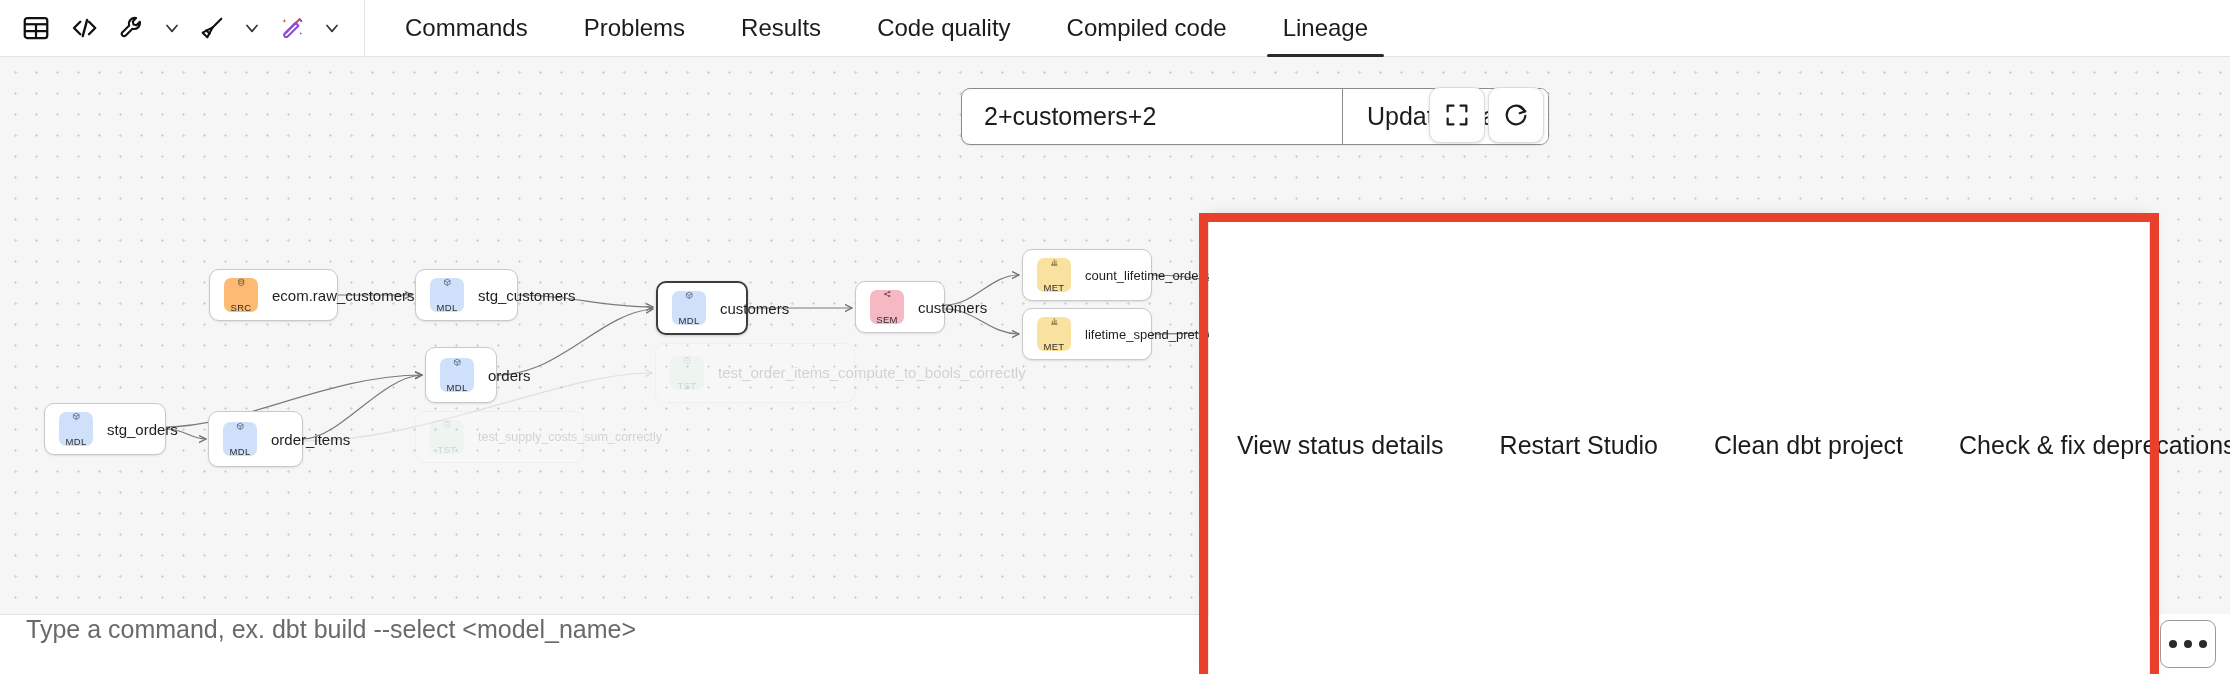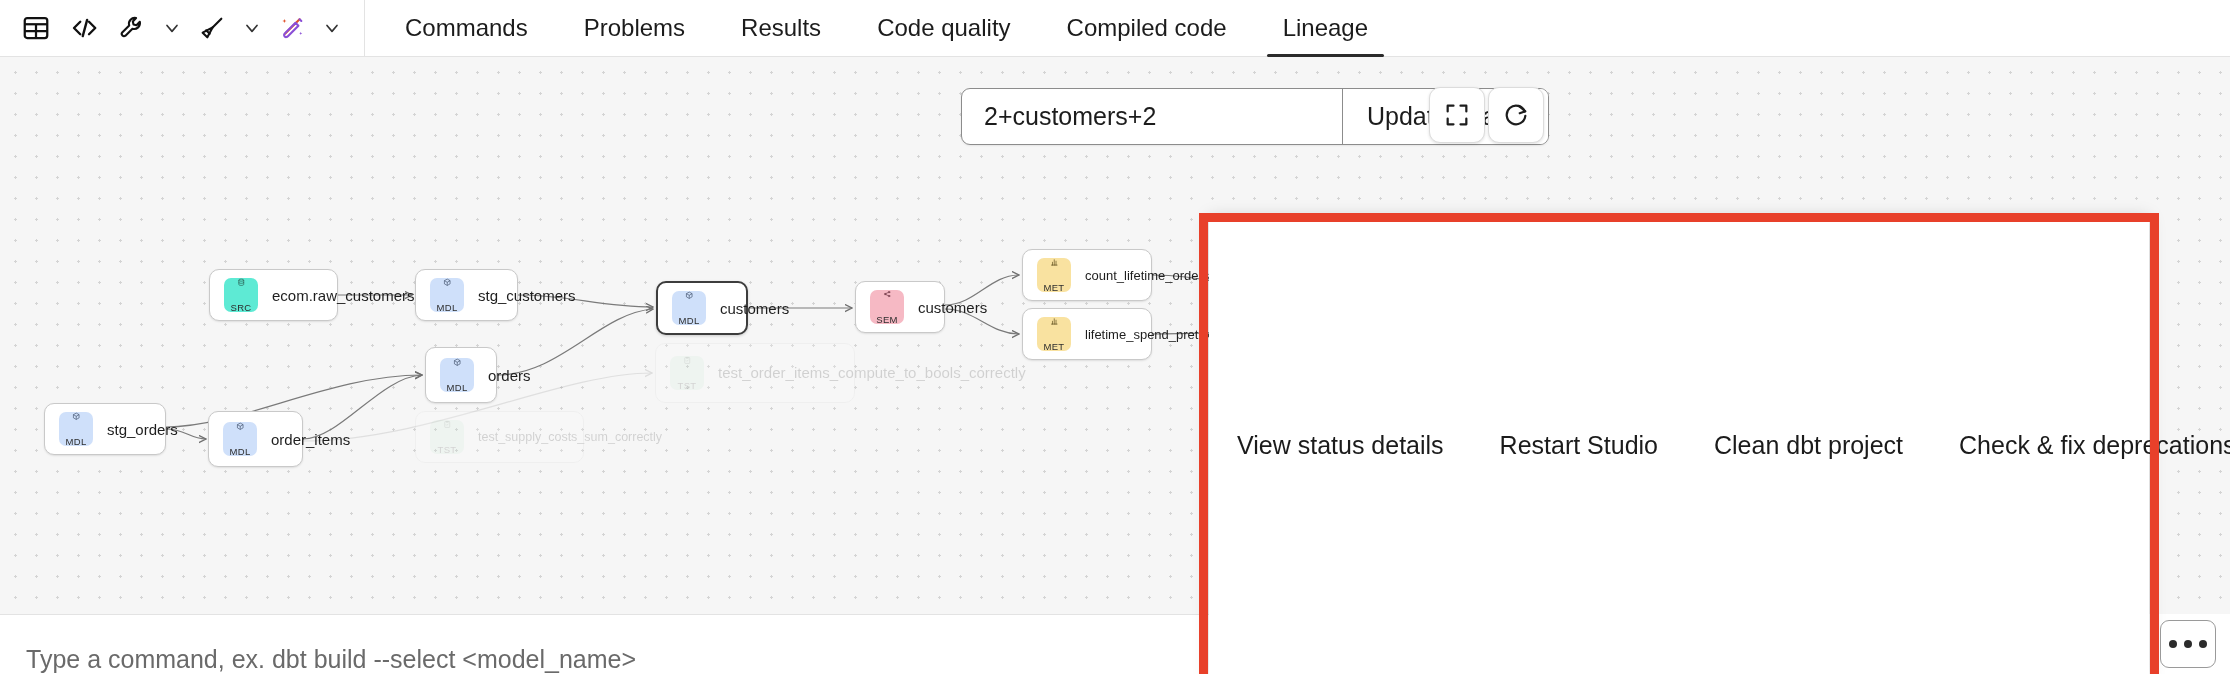--- a/index.html
+++ b/index.html
@@ -78,21 +78,21 @@
     box-shadow:none;
     border-color:#cfcfcf;
   }
   .badge {
     width:34px; height:34px; border-radius:7px;
     display:flex; flex-direction:column; align-items:center; justify-content:center;
     flex: 0 0 auto; line-height:1;
   }
   .badge .bg-ico { display:block; height:15px; }
   .badge .bg-txt { font-size:9.5px; letter-spacing:.3px; margin-top:16px; color:#2d2d2d; font-weight:500; }
-  .badge.src { background:#5eead4; }
+  .badge.src { background:#fdba74; }
   .badge.mdl { background:#cfe0fa; }
   .badge.sem { background:#f6b9c4; }
   .badge.met { background:#f9e2a0; }
   .badge.svd { background:#f3e2cb; }
   .badge.tst { background:#cdebd5; }
   .node-label { font-size:15px; color:#1e1e1e; white-space:nowrap; }
   .node-label.two { white-space:normal; line-height:1.28; }
 
   
   .searchwrap {
@@ -146,21 +146,21 @@
     display:flex; align-items:center; gap:13px;
     padding: 10px 28px;
     font-size:25px; color:#1b1b1b; cursor:pointer; white-space:nowrap;
   }
   .menu-divider { height:1px; background:#e2e2e2; margin: 8px 16px 3px 16px; }
 
   
   .bottombar {
     position:absolute; left:0; top:614px; width:1818px; height:60px;
     background:#ffffff; border-top:1px solid #e3e3e3;
-    display:flex; align-items:flex-end;
+    display:flex; align-items:flex-start;
   }
   .cmd-input {
     flex:1; border:none; outline:none; background:transparent;
     font-family:"Liberation Sans", sans-serif; font-size:25px; color:#1c1c1c;
     padding-left: 26px;
   }
   .cmd-input::placeholder { color:#6a6a6a; }
   .defer-wrap { display:flex; align-items:center; gap:18px; padding-right:18px; }
   .toggle {
     width:64px; height:32px; border-radius:17px;

